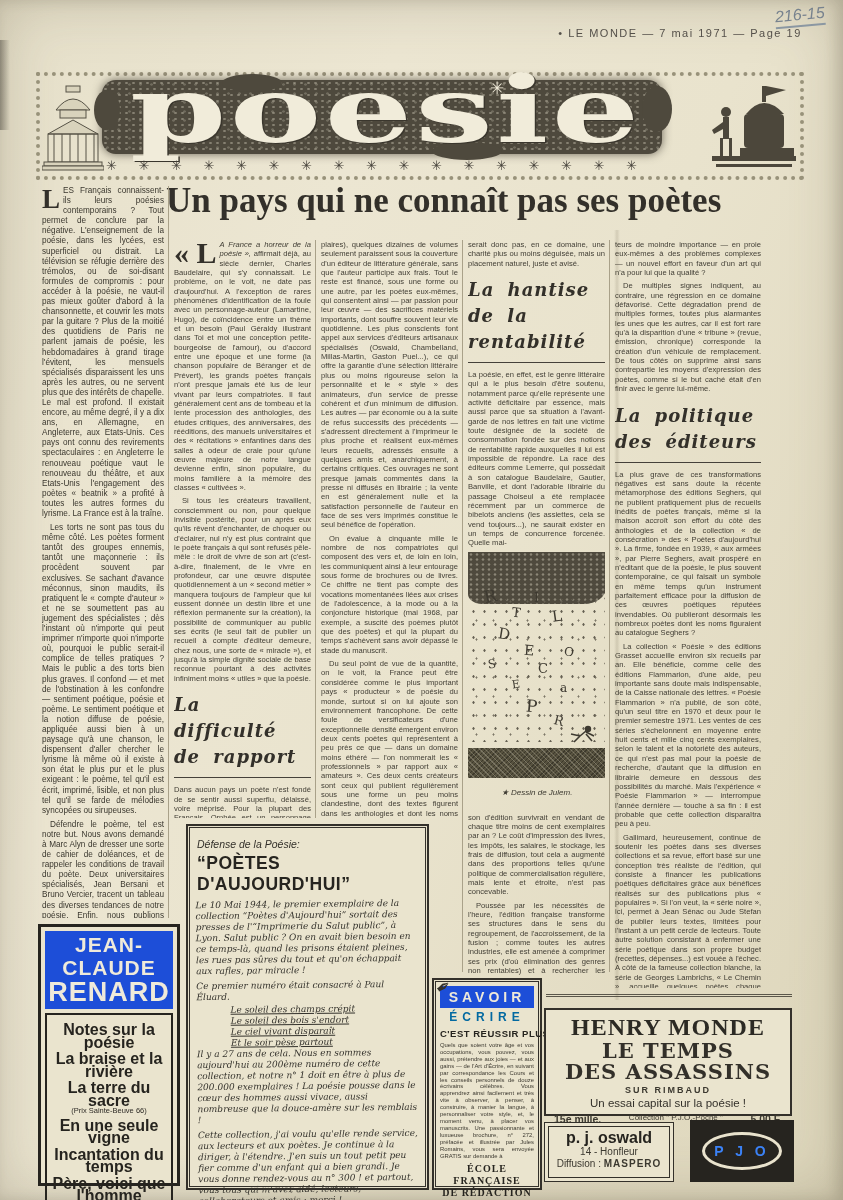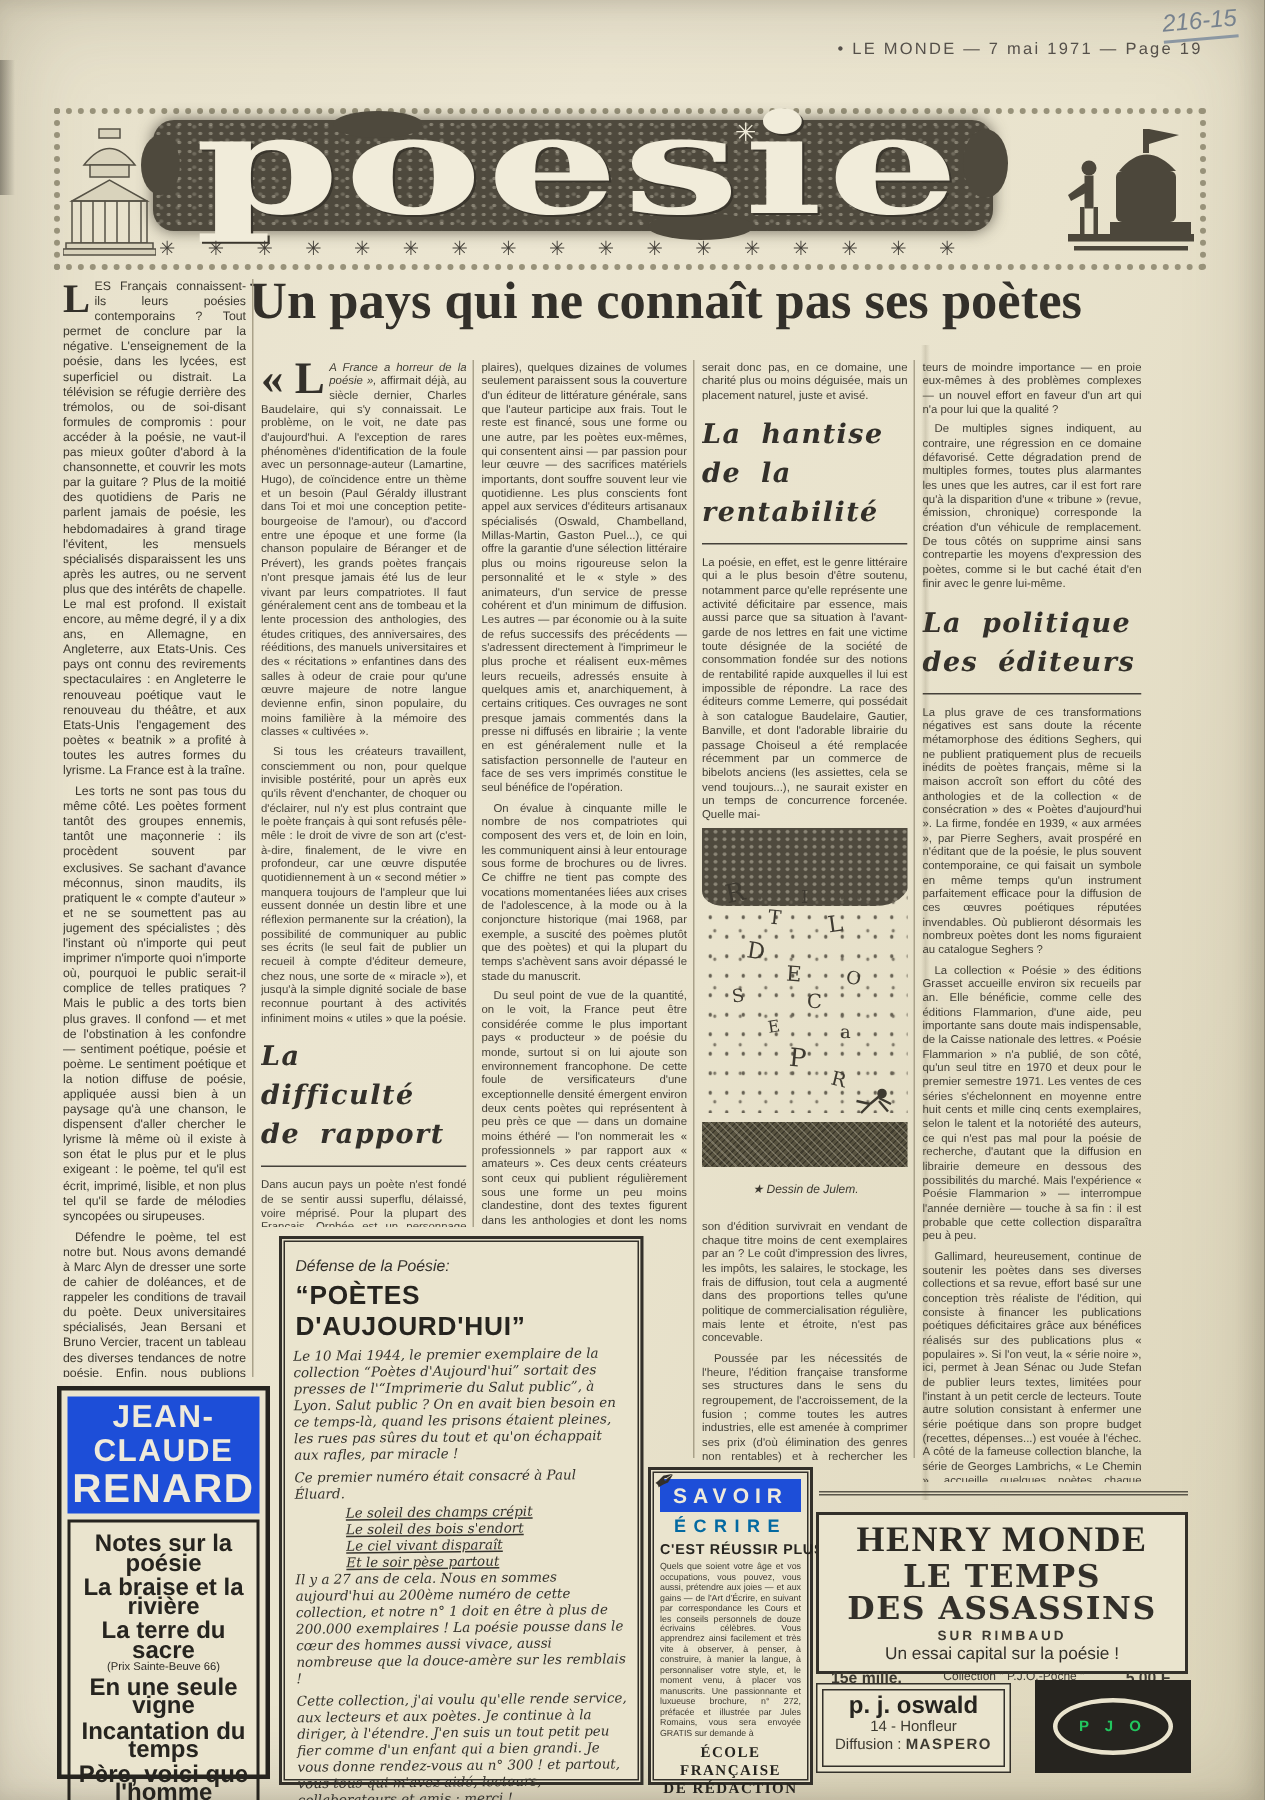--- a/index.html
+++ b/index.html
@@ -92,21 +92,21 @@
   .mil-row .b{font-size:8px;}
   .mil-row .c{font-weight:bold;font-size:10.5px;}
   
   .oswald{left:548px;top:1126px;width:122px;height:52px;border:1px solid #33302a;box-shadow:0 0 0 3px #eae4ce,0 0 0 4px #33302a;text-align:center;padding-top:3px;}
   .osw-name{font-weight:bold;font-size:16px;line-height:16px;color:#26241f;}
   .osw-city{font-size:10px;line-height:12px;}
   .osw-diff{font-size:10px;}
   .osw-diff b{letter-spacing:1px;}
   .pjo{left:690px;top:1120px;width:104px;height:62px;background:#26241f;display:flex;align-items:center;justify-content:center;}
   .pjo .oval{border:3px solid #e9e3cd;border-radius:50%;width:74px;height:32px;display:flex;align-items:center;justify-content:center;
-    color:#22c55e;font-weight:bold;font-size:10px;letter-spacing:4px;}
+    color:#3b82f6;font-weight:bold;font-size:14px;letter-spacing:4px;}
 </style>
 </head>
 <body>
 
 <div class="page">
 
   <div class="abs dateline">•   LE  MONDE  —  7  mai  1971  —  Page  19</div>
   <div class="abs hand-note">216-15</div>
 
   <div class="abs masthead">

